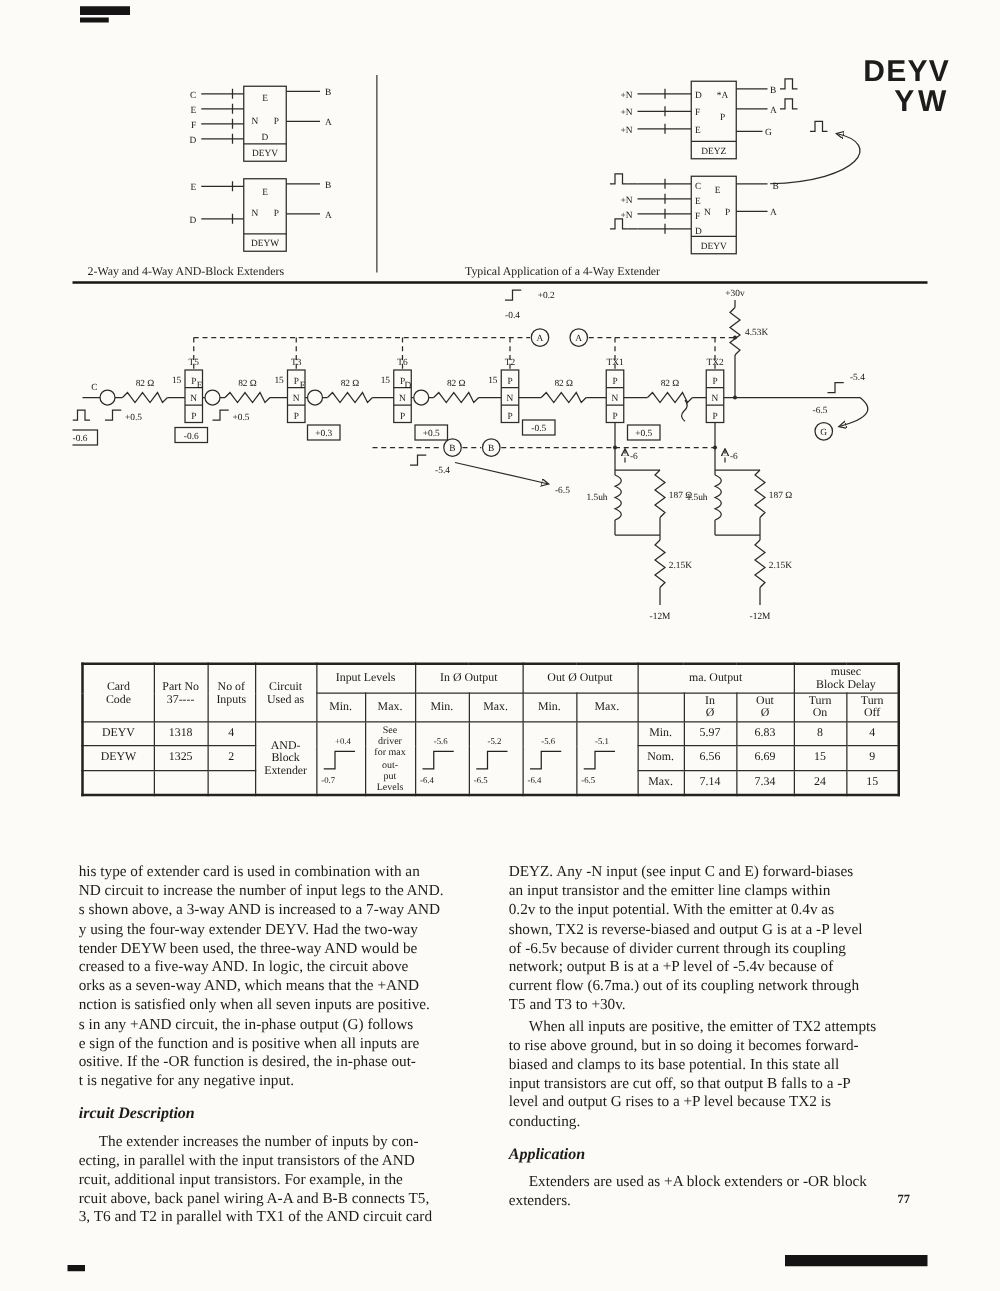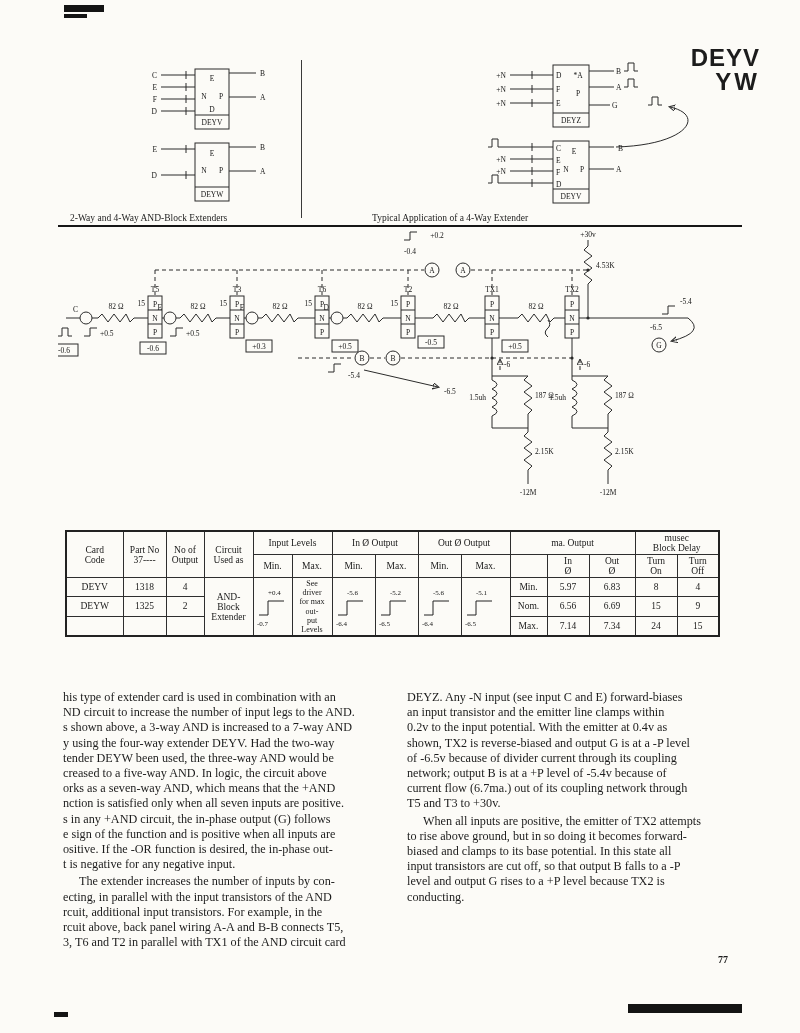--- a/index.html
+++ b/index.html
@@ -399,21 +399,21 @@
         <col style="width:42px">
         <col style="width:42px">
     </colgroup>
     <thead>
       <tr>
         <th rowspan="2" class="pre">Card
 Code</th>
         <th rowspan="2" class="pre">Part No
 37----</th>
         <th rowspan="2" class="pre">No of
-Output</th>
+Inputs</th>
         <th rowspan="2" class="pre">Circuit
 Used as</th>
         <th colspan="2">Input Levels</th>
         <th colspan="2">In Ø Output</th>
         <th colspan="2">Out Ø Output</th>
         <th colspan="3">ma. Output</th>
         <th colspan="2" class="pre">musec
 Block Delay</th>
       </tr>
       <tr>
@@ -518,20 +518,21 @@
 s shown above, a 3-way AND is increased to a 7-way AND
 y using the four-way extender DEYV. Had the two-way
 tender DEYW been used, the three-way AND would be
 creased to a five-way AND. In logic, the circuit above
 orks as a seven-way AND, which means that the +AND
 nction is satisfied only when all seven inputs are positive.
 s in any +AND circuit, the in-phase output (G) follows
 e sign of the function and is positive when all inputs are
 ositive. If the -OR function is desired, the in-phase out-
 t is negative for any negative input.</p>
+    <h3>ircuit Description</h3>
     <p class="p ind">The extender increases the number of inputs by con-
 ecting, in parallel with the input transistors of the AND
 rcuit, additional input transistors. For example, in the
 rcuit above, back panel wiring A-A and B-B connects T5,
 3, T6 and T2 in parallel with TX1 of the AND circuit card</p>
   </div>
 
   <div class="col" style="left:407px;top:690px;">
     <p class="p">DEYZ. Any -N input (see input C and E) forward-biases
 an input transistor and the emitter line clamps within
@@ -540,16 +541,19 @@
 of -6.5v because of divider current through its coupling
 network; output B is at a +P level of -5.4v because of
 current flow (6.7ma.) out of its coupling network through
 T5 and T3 to +30v.</p>
     <p class="p ind">When all inputs are positive, the emitter of TX2 attempts
 to rise above ground, but in so doing it becomes forward-
 biased and clamps to its base potential. In this state all
 input transistors are cut off, so that output B falls to a -P
 level and output G rises to a +P level because TX2 is
 conducting.</p>
+    <h3>Application</h3>
+    <p class="p ind">Extenders are used as +A block extenders or -OR block
+extenders.</p>
   </div>
 
   <div class="pagenum">77</div>
 </div>
 
 </body></html>

